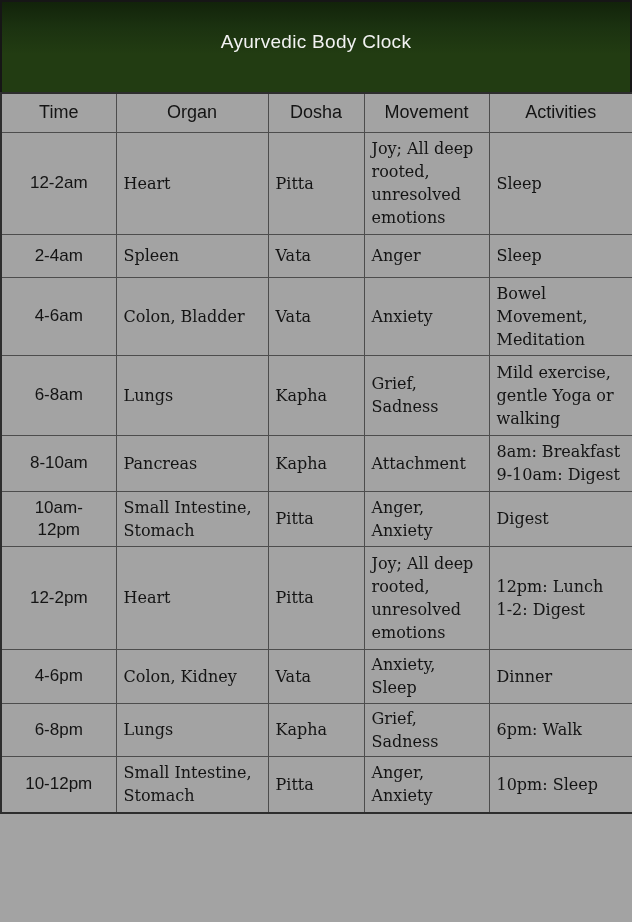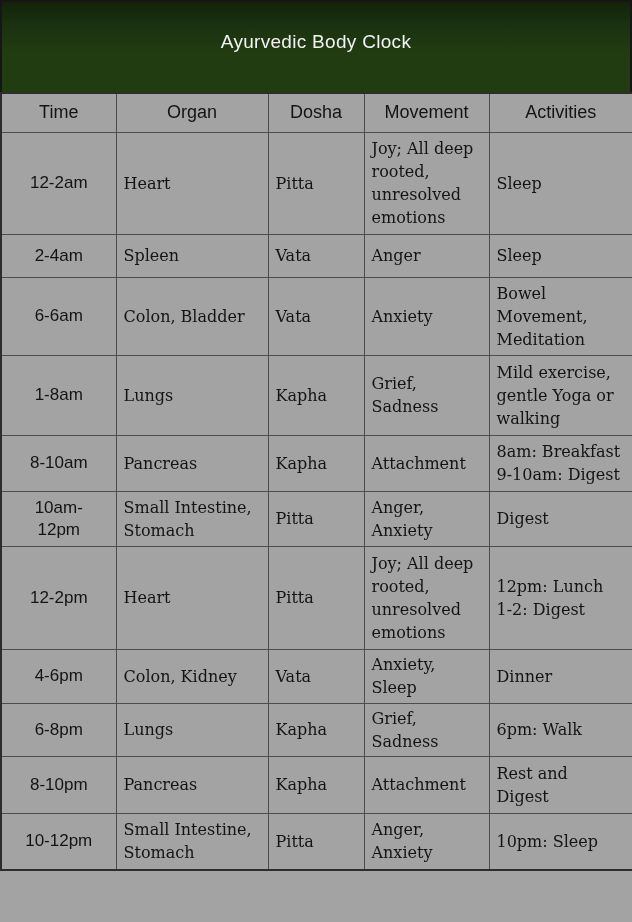--- a/index.html
+++ b/index.html
@@ -121,30 +121,30 @@
           <td class="col-activities">Sleep</td>
         </tr>
         <tr>
           <td class="col-time">2-4am</td>
           <td class="col-organ">Spleen</td>
           <td class="col-dosha">Vata</td>
           <td class="col-emotion">Anger</td>
           <td class="col-activities">Sleep</td>
         </tr>
         <tr>
-          <td class="col-time">6-6am</td>
+          <td class="col-time">4-6am</td>
           <td class="col-organ">Colon, Bladder</td>
           <td class="col-dosha">Vata</td>
           <td class="col-emotion">Anxiety</td>
           <td class="col-activities">Bowel
 Movement,
 Meditation</td>
         </tr>
         <tr>
-          <td class="col-time">1-8am</td>
+          <td class="col-time">6-8am</td>
           <td class="col-organ">Lungs</td>
           <td class="col-dosha">Kapha</td>
           <td class="col-emotion">Grief,
 Sadness</td>
           <td class="col-activities">Mild exercise,
 gentle Yoga or
 walking</td>
         </tr>
         <tr>
           <td class="col-time">8-10am</td>
@@ -184,28 +184,20 @@
         </tr>
         <tr>
           <td class="col-time">6-8pm</td>
           <td class="col-organ">Lungs</td>
           <td class="col-dosha">Kapha</td>
           <td class="col-emotion">Grief,
 Sadness</td>
           <td class="col-activities">6pm: Walk</td>
         </tr>
         <tr>
-          <td class="col-time">8-10pm</td>
-          <td class="col-organ">Pancreas</td>
-          <td class="col-dosha">Kapha</td>
-          <td class="col-emotion">Attachment</td>
-          <td class="col-activities">Rest and
-Digest</td>
-        </tr>
-        <tr>
           <td class="col-time">10-12pm</td>
           <td class="col-organ">Small Intestine,
 Stomach</td>
           <td class="col-dosha">Pitta</td>
           <td class="col-emotion">Anger,
 Anxiety</td>
           <td class="col-activities">10pm: Sleep</td>
         </tr>
       </tbody>
   </table>

